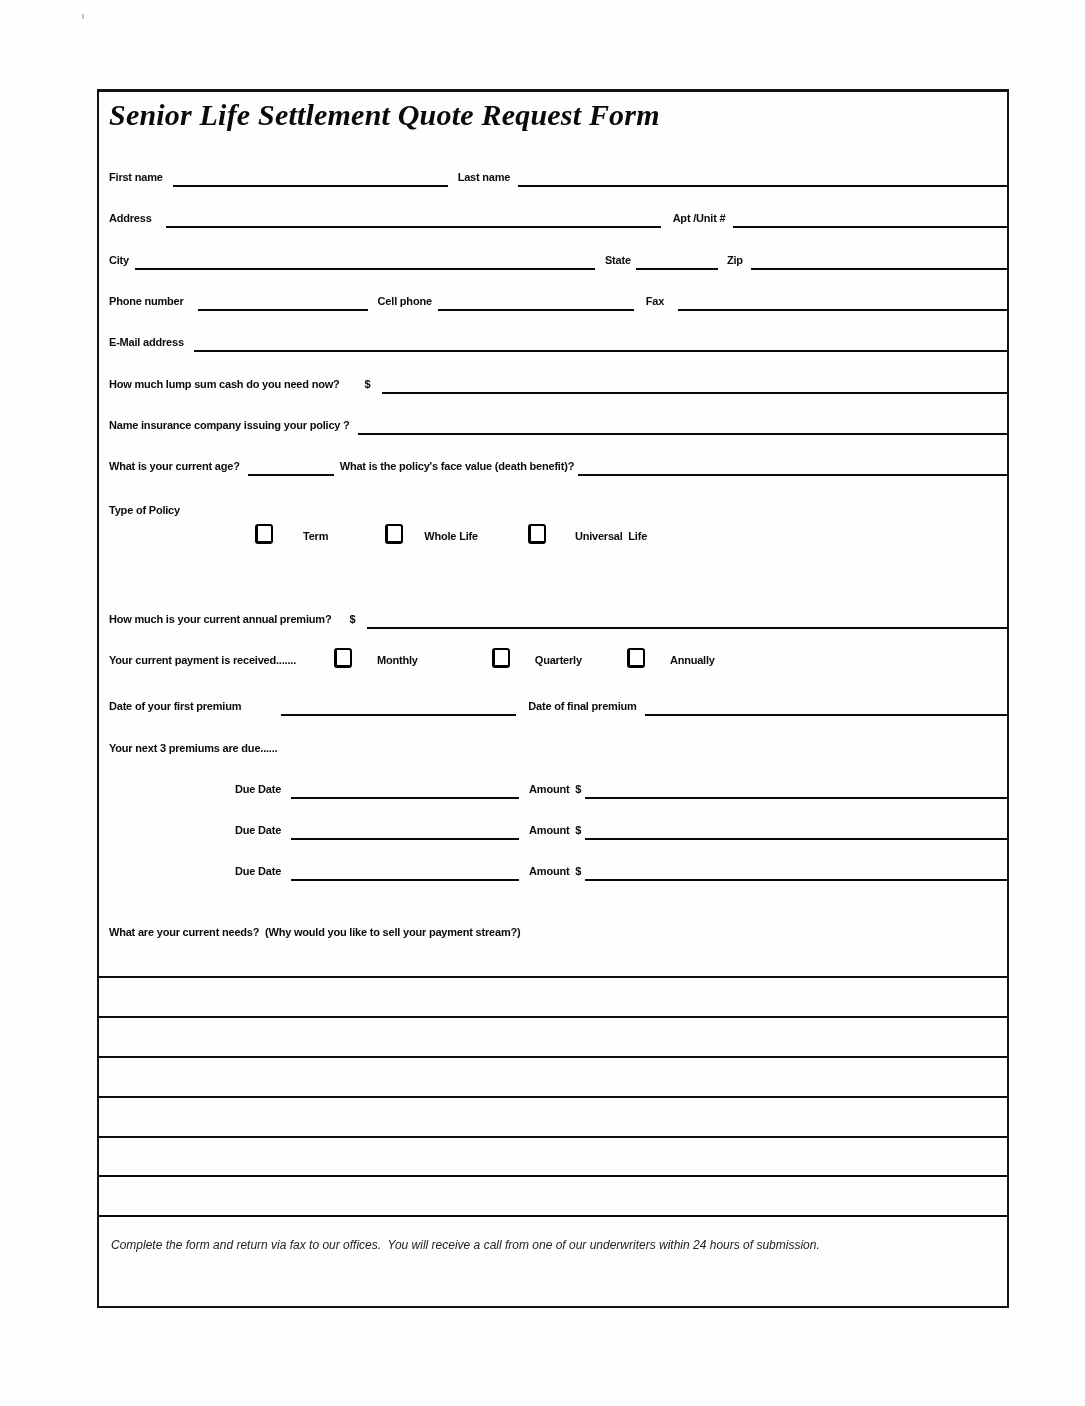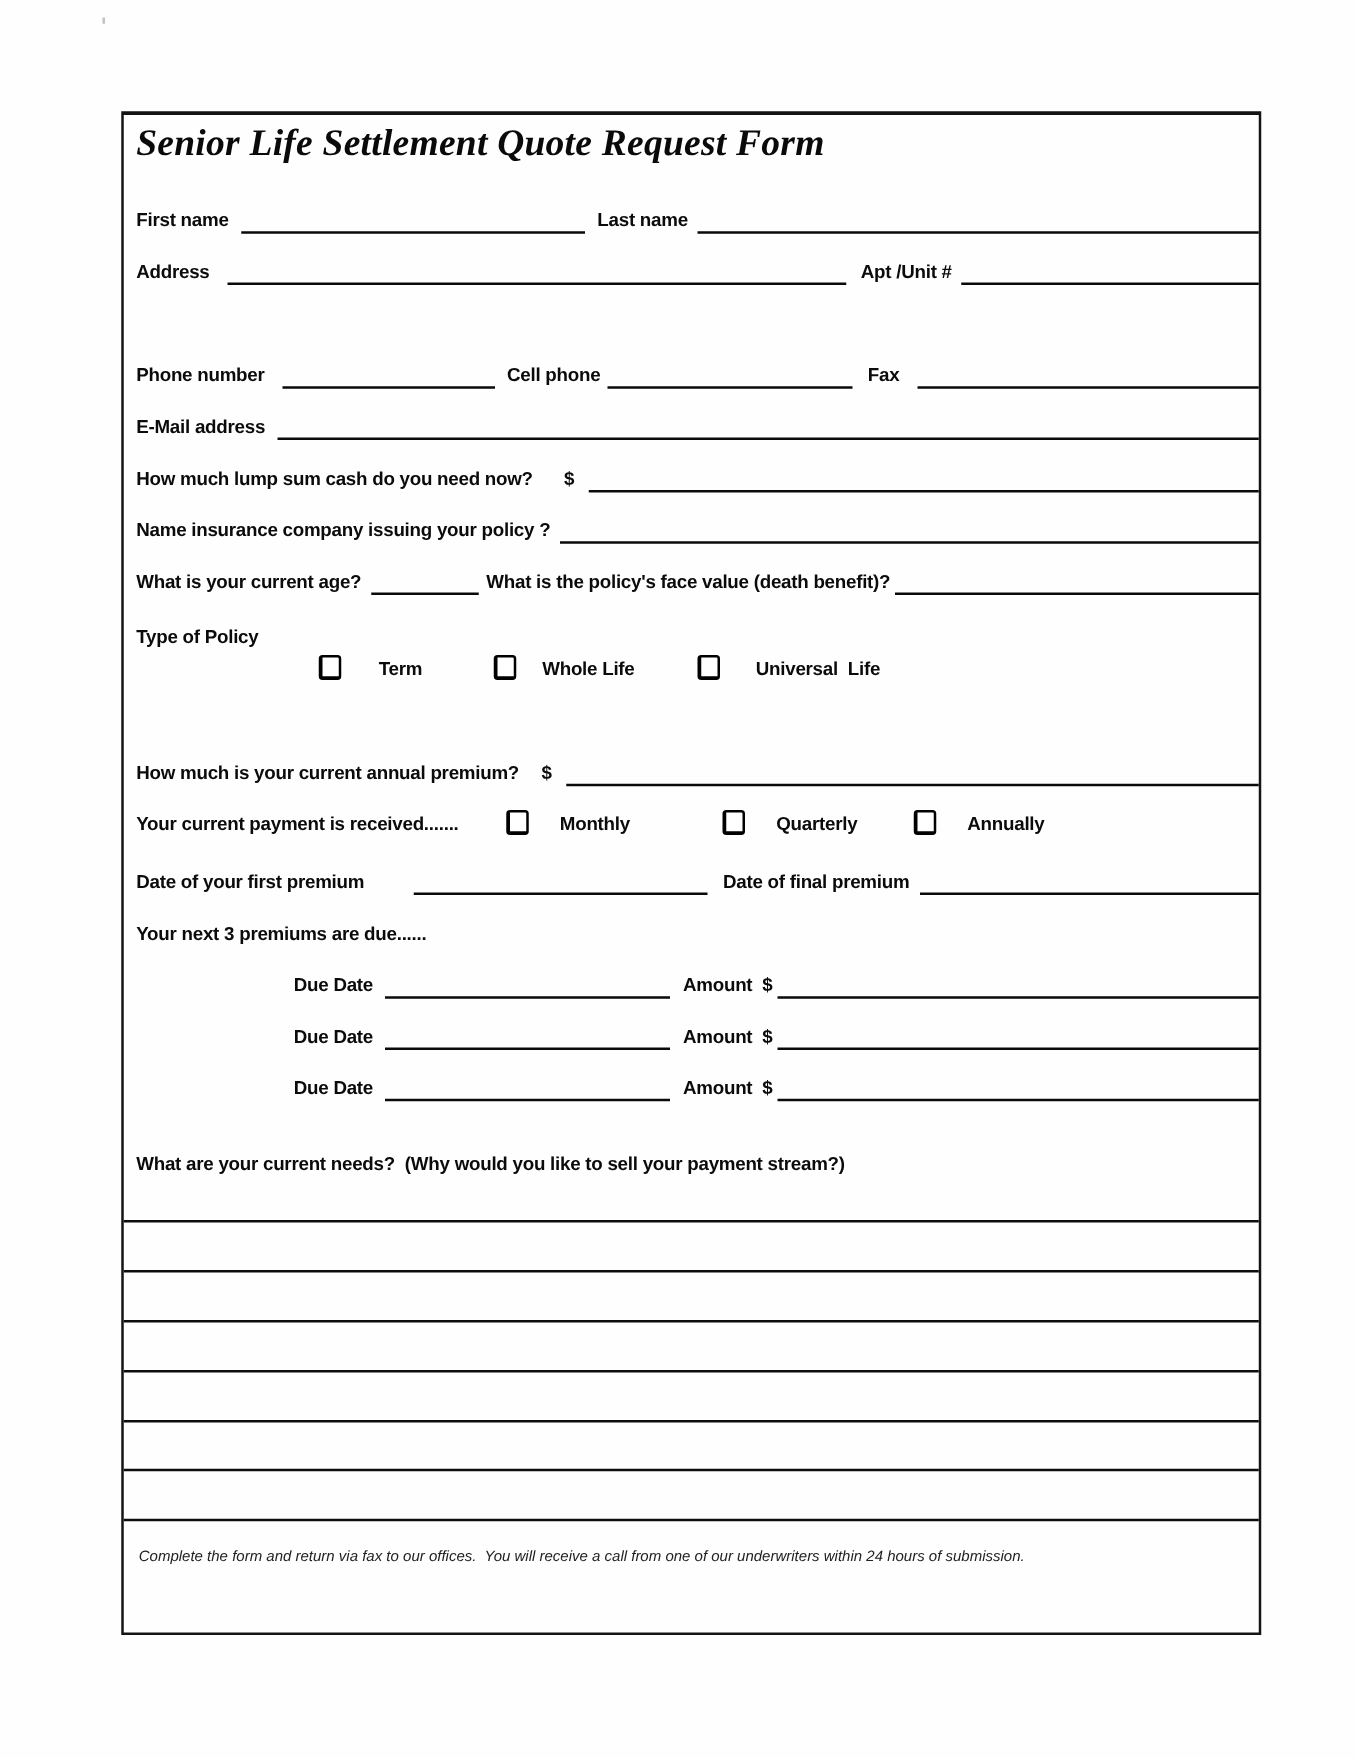--- a/index.html
+++ b/index.html
@@ -26,21 +26,21 @@
     font-style:italic;font-weight:bold;
     font-size:30px;letter-spacing:.2px;color:#0a0a0a;
     white-space:pre;
   }
 
   .row{
     position:absolute;left:10px;right:0;height:26px;
     display:flex;align-items:flex-end;
   }
   .lbl{
-    font-weight:bold;font-size:15px;line-height:20px;
+    font-weight:bold;font-size:11px;line-height:20px;
     letter-spacing:-0.2px;white-space:pre;color:#0b0b0b;
   }
   .ln{
     border-bottom:2px solid #0a0a0a;height:20px;box-sizing:border-box;
     flex:0 0 auto;
   }
   .ln.grow{flex:1 1 auto;}
 
   .cb{
     display:inline-block;width:13px;height:15px;box-sizing:content-box;
@@ -89,20 +89,28 @@
       <span class="ln grow ml-line"></span>
     </div>
 
     <div class="row" style="top:110px">
       <span class="lbl">Address</span>
       <span class="ln w-addr"></span>
       <span class="lbl">Apt /Unit #</span>
       <span class="ln grow ml-line"></span>
     </div>
 
+    <div class="row" style="top:152px">
+      <span class="lbl">City</span>
+      <span class="ln w-city"></span>
+      <span class="lbl">State</span>
+      <span class="ln w-state"></span>
+      <span class="lbl">Zip</span>
+      <span class="ln grow ml-line"></span>
+    </div>
 
     <div class="row" style="top:193px">
       <span class="lbl">Phone number</span>
       <span class="ln w-phone"></span>
       <span class="lbl">Cell phone</span>
       <span class="ln w-cell"></span>
       <span class="lbl">Fax</span>
       <span class="ln grow" style="margin-left:14px"></span>
     </div>
 

